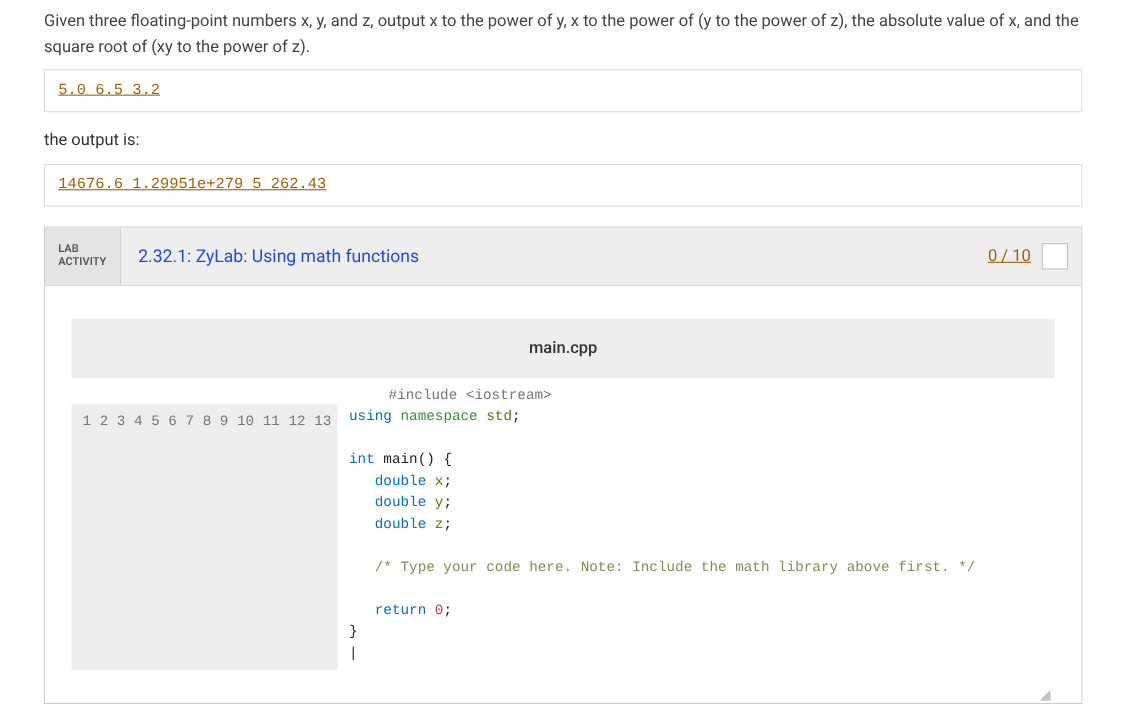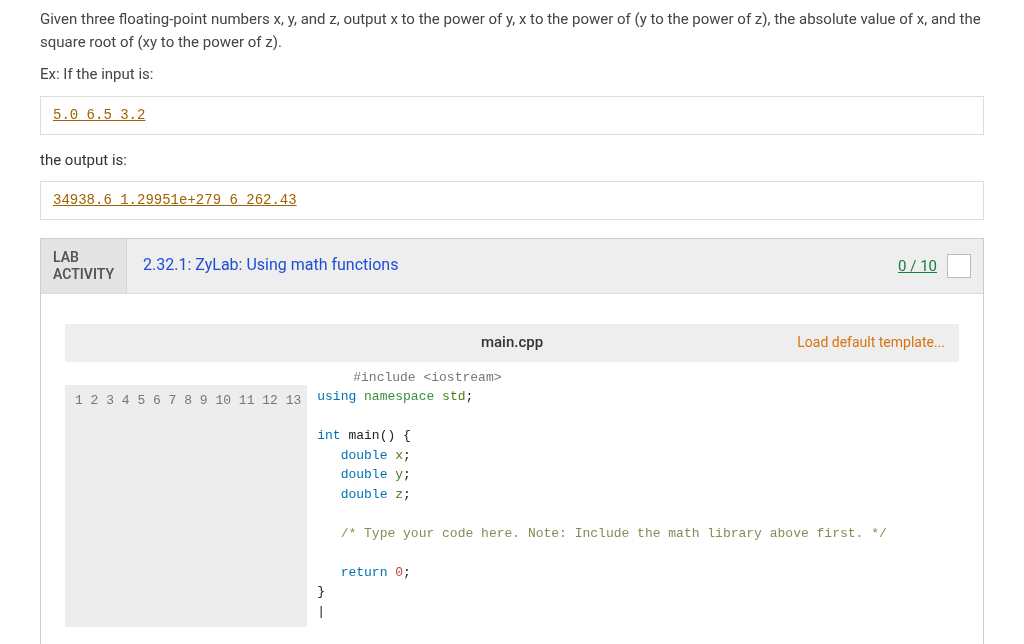--- a/index.html
+++ b/index.html
@@ -29,59 +29,59 @@
   .lab-header {
     display: flex;
     align-items: stretch;
     background: #eeeeee;
     border-bottom: 1px solid #ddd;
   }
   .lab-badge {
     background: #e4e4e4;
     border-right: 1px solid #d5d5d5;
     padding: 10px 12px;
-    font-size: 14px;
+    font-size: 10px;
     font-weight: 600;
     color: #555;
     line-height: 1.2;
     display: flex;
     flex-direction: column;
     justify-content: center;
   }
   .lab-title {
     flex: 1;
     padding: 14px 16px;
     font-size: 16px;
     font-weight: 400;
     color: #1d4ed8;
   }
   .lab-score {
     padding: 14px 12px;
     font-size: 15px;
-    color: #15803d;
+    color: #a16207;
     display: flex;
     align-items: center;
     text-decoration: underline;
   }
   .expand-btn {
     width: 24px;
     height: 24px;
     border: 1px solid #bbb;
     margin-left: 10px;
     background: #fff;
   }
   .editor-wrap {
     padding: 30px 24px 0 24px;
     background: #fff;
   }
   .editor-header {
     display: flex;
     background: #eeeeee;
     align-items: center;
-    height: 38px;
+    height: 54px;
     position: relative;
   }
   .file-tab {
     position: absolute;
     left: 50%;
     transform: translateX(-50%);
     font-size: 15px;
     font-weight: 500;
     color: #333;
   }
@@ -134,46 +134,44 @@
     border-left: 10px solid transparent;
     border-bottom: 10px solid #999;
     opacity: .6;
   }
 </style>
 </head>
 <body>
 
 <div class="problem-text">
   <p>Given three floating-point numbers x, y, and z, output x to the power of y, x to the power of (y to the power of z), the absolute value of x, and the square root of (xy to the power of z).</p>
-  <p>Ex: If the input is:</p>
 </div>
 
 <div class="codebox">5.0 6.5 3.2</div>
 
 <p>the output is:</p>
 
-<div class="codebox">34938.6 1.29951e+279 6 262.43</div>
+<div class="codebox">14676.6 1.29951e+279 5 262.43</div>
 
 <div class="lab-activity">
   <div class="lab-header">
     <div class="lab-badge">
       <span>LAB</span>
       <span>ACTIVITY</span>
     </div>
     <div class="lab-title">2.32.1: ZyLab: Using math functions</div>
     <div class="lab-score">
       <span>0 / 10</span>
       <span class="expand-btn"></span>
     </div>
   </div>
 
   <div class="editor-wrap">
     <div class="editor-header">
       <div class="file-tab">main.cpp</div>
-      <div class="load-template">Load default template...</div>
     </div>
     <div class="code-editor">
       <div class="gutter" id="gutter">1
 2
 3
 4
 5
 6
 7
 8

